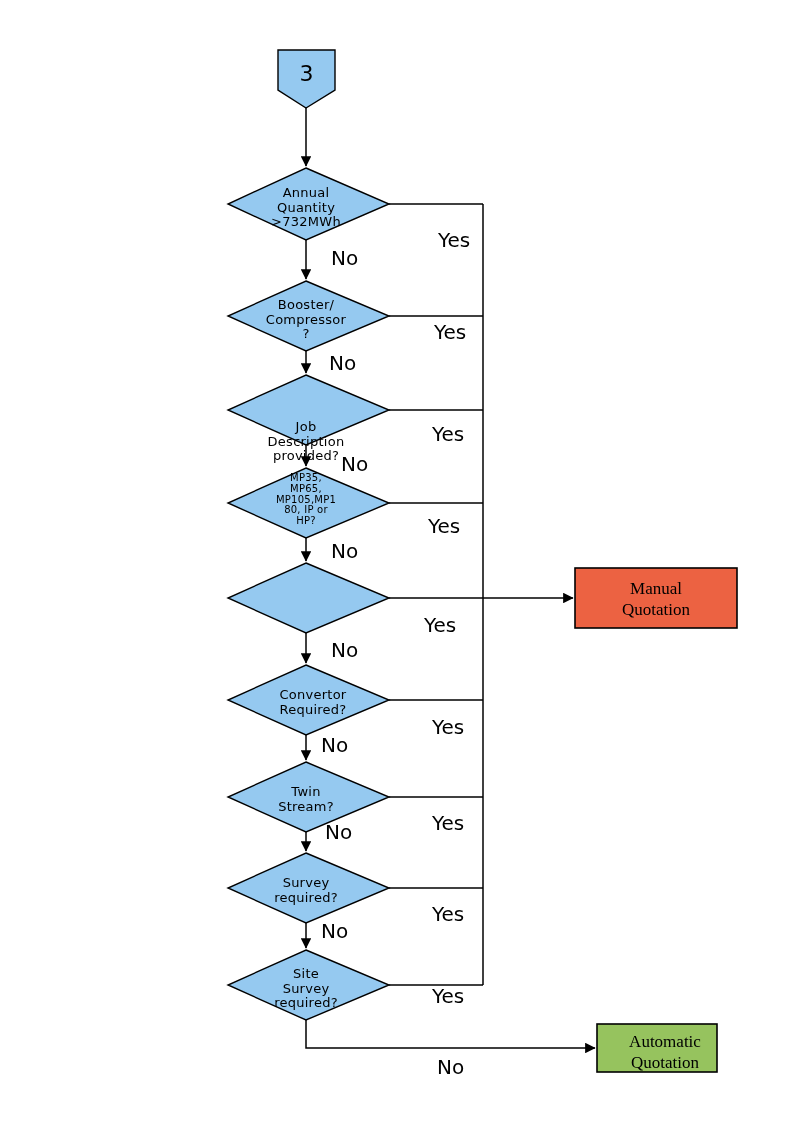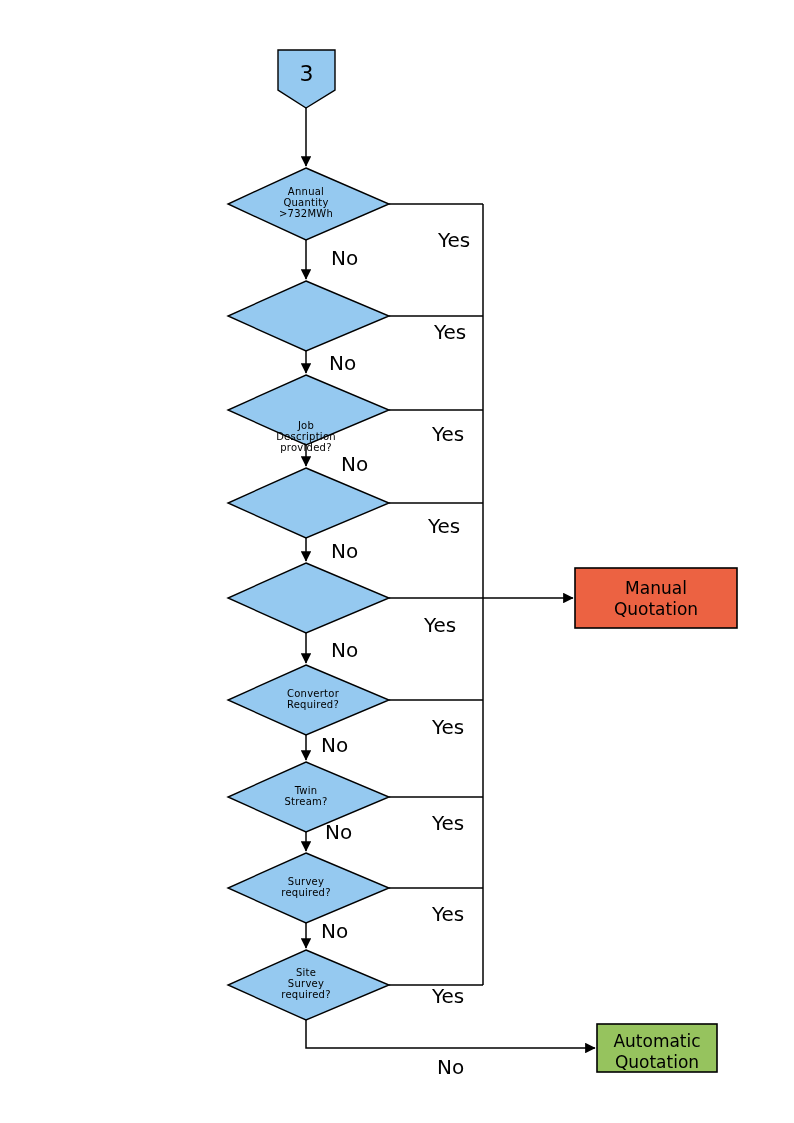--- a/index.html
+++ b/index.html
@@ -26,33 +26,34 @@
   }
   .shape-text {
     position: absolute;
     text-align: center;
     color: #000000;
     line-height: 1.12;
     pointer-events: none;
     white-space: pre-line;
   }
   .dia-text {
-    font-size: 10px;
+    font-size: 13px;
     letter-spacing: 0.25px;
   }
   .dia-text.small {
     font-size: 10px;
     line-height: 1.08;
   }
   .conn-text {
     font-size: 22px;
   }
   .box-text {
     font-size: 17px;
     line-height: 1.25;
+    font-family: Liberation Serif, serif;
   }
   .edge-label {
     position: absolute;
     font-size: 20px;
     color: #000000;
     white-space: nowrap;
   }
 </style>
 </head>
 <body>
@@ -106,36 +107,44 @@
     <line x1="483" y1="598" x2="573" y2="598" stroke="#000000" stroke-width="1.5" marker-end="url(#arrow)"></line>
 
     <polyline points="306,1020 306,1048 595,1048" fill="none" stroke="#000000" stroke-width="1.5" marker-end="url(#arrow)"></polyline>
   </svg>
 
   <div class="shape-text conn-text" style="left:278px; top:62px; width:57px;">3</div>
 
   <div class="shape-text dia-text" style="left:246px; top:186px; width:120px;">Annual
 Quantity
 &gt;732MWh</div>
+  <div class="shape-text dia-text" style="left:246px; top:298px; width:120px;">Booster/
+Compressor
+?</div>
   <div class="shape-text dia-text" style="left:246px; top:392px; width:120px;margin-top:28px;">Job
 Description
 provided?</div>
+  <div class="shape-text dia-text small" style="left:250px; top:473px; width:112px;">MP35,
+MP65,
+MP105,MP1
+80, IP or
+HP?</div>
   <div class="shape-text dia-text" style="left:253px; top:688px; width:120px;">Convertor
 Required?</div>
   <div class="shape-text dia-text" style="left:246px; top:785px; width:120px;">Twin
 Stream?</div>
   <div class="shape-text dia-text" style="left:246px; top:876px; width:120px;">Survey
 required?</div>
   <div class="shape-text dia-text" style="left:246px; top:967px; width:120px;">Site
 Survey
 required?</div>
 
   <div class="shape-text box-text" style="left:575px; top:578px; width:162px;">Manual
 Quotation</div>
-  <div class="shape-text box-text" style="left:597px; top:1031px; width:120px;">Automatic
+  <div class="shape-text box-text" style="left:597px; top:1031px; width:120px;padding-left:8px;">Automatic
 Quotation</div>
 
   <div class="edge-label" style="left:331px; top:246px;">No</div>
   <div class="edge-label" style="left:329px; top:351px;">No</div>
   <div class="edge-label" style="left:341px; top:452px;">No</div>
   <div class="edge-label" style="left:331px; top:539px;">No</div>
   <div class="edge-label" style="left:331px; top:638px;">No</div>
   <div class="edge-label" style="left:321px; top:733px;">No</div>
   <div class="edge-label" style="left:325px; top:820px;">No</div>
   <div class="edge-label" style="left:321px; top:919px;">No</div>

